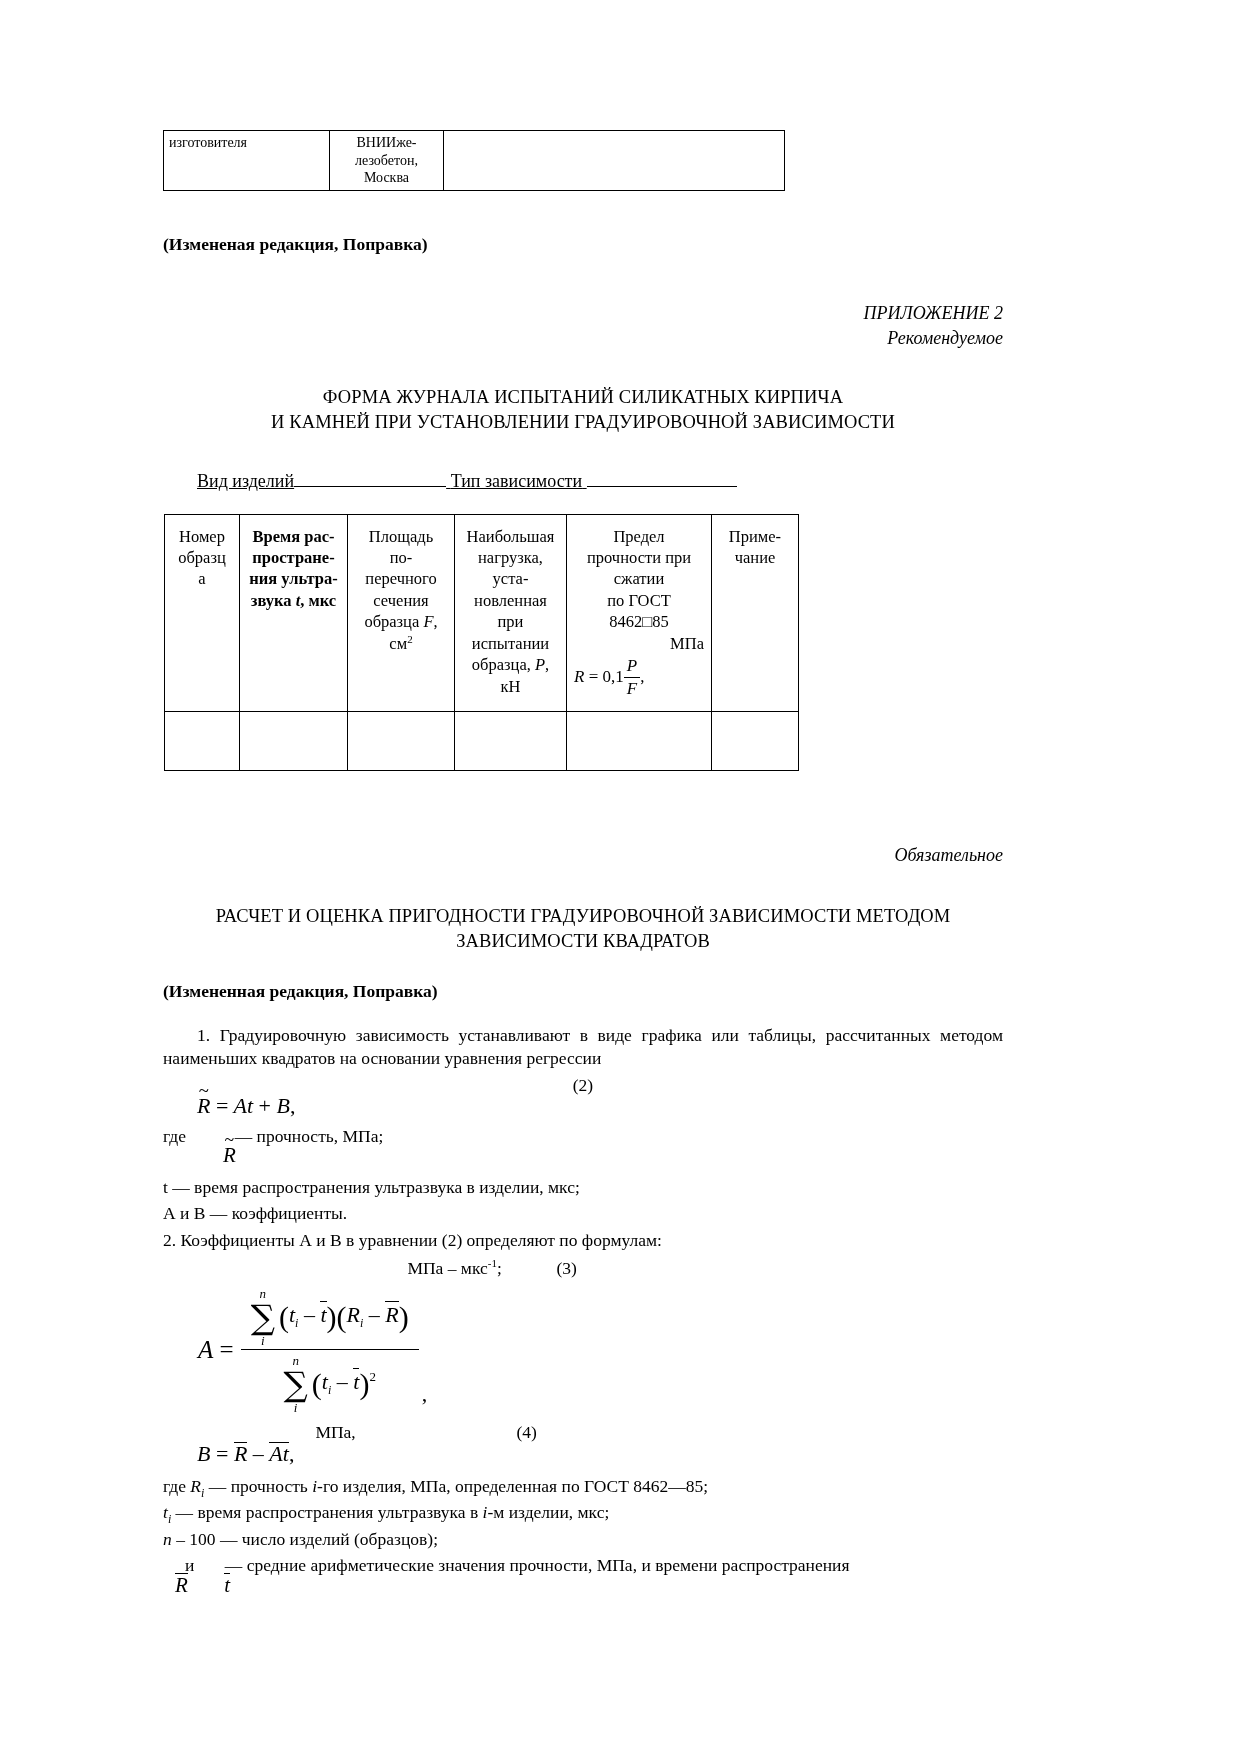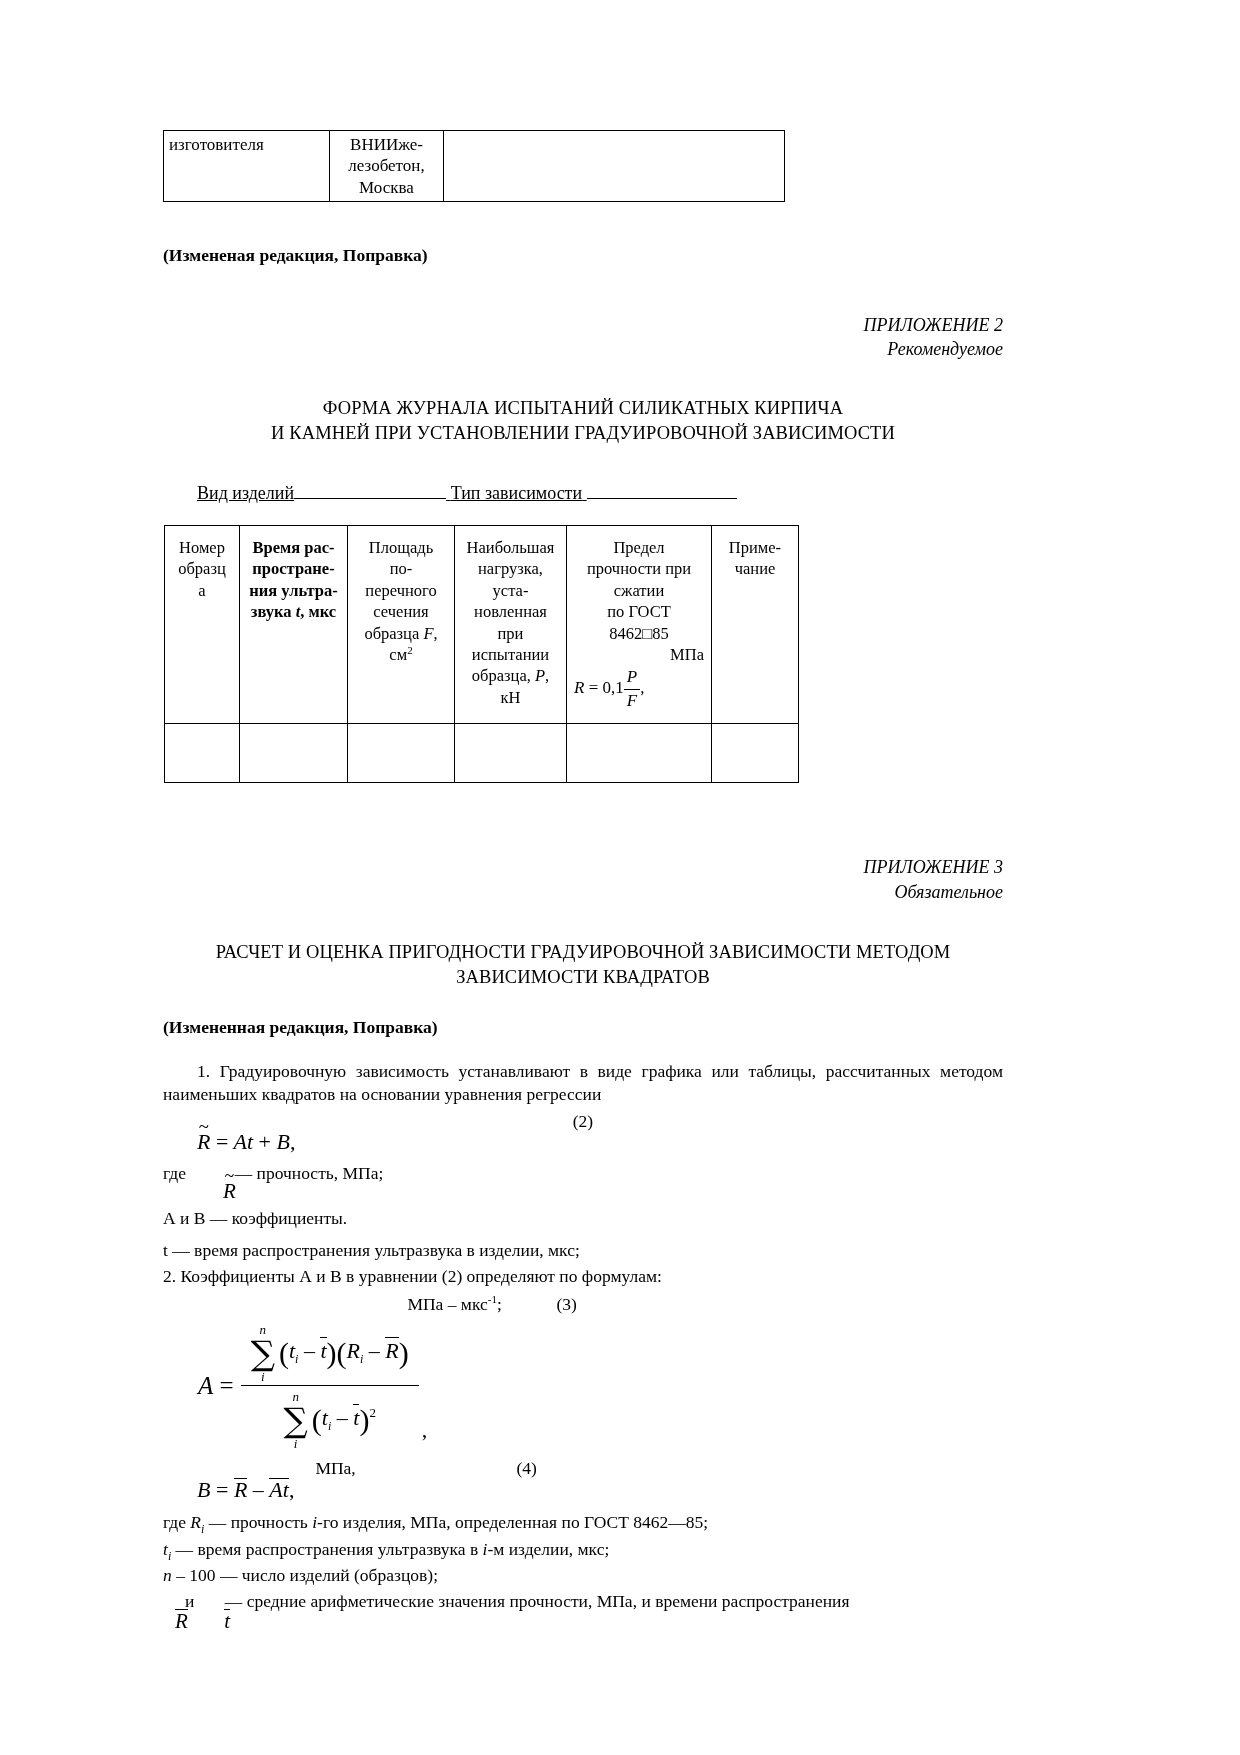--- a/index.html
+++ b/index.html
@@ -38,21 +38,21 @@
 
   
   table.grid {
     border-collapse: collapse;
     table-layout: fixed;
   }
   table.grid td, table.grid th {
     border: 1.6px solid #000;
     padding: 3px 5px;
     font-weight: normal;
-    font-size: 17px;
+    font-size: 14px;
     line-height: 1.26;
     vertical-align: top;
   }
   #top-table { width: 592px; }
   #top-table td.c1 { width: 155px; text-align: left; }
   #top-table td.c2 { width: 103px; text-align: center; }
   #top-table td.c3 { width: 330px; }
 
   .gap-a { height: 42px; }
   .gap-b { height: 46px; }
@@ -224,21 +224,20 @@
           <td class="col4"></td>
           <td class="col5"></td>
           <td class="col6"></td>
         </tr>
       </tbody>
     </table>
 
     <div style="height:72px"></div>
 
     <div class="appendix">
-      <div>ПРИЛОЖЕНИЕ 3</div>
       <div>Обязательное</div>
     </div>
 
     <div style="height:36px"></div>
 
     <div class="doc-title">
       <div>РАСЧЕТ И ОЦЕНКА ПРИГОДНОСТИ ГРАДУИРОВОЧНОЙ ЗАВИСИМОСТИ  МЕТОДОМ</div>
       <div>ЗАВИСИМОСТИ КВАДРАТОВ</div>
     </div>
 
@@ -259,22 +258,22 @@
 
     <p class="t" style="margin-top:7px">
       <span>где</span>
       <span style="display:inline-block;width:40px"></span>
       <span>— прочность, МПа;</span>
     </p>
     <p class="eqline" style="margin-left:60px;margin-top:-4px;font-size:21px">
       <span class="tilde-R">R</span>
     </p>
 
+    <p class="t" style="margin-top:9px">t — время распространения ультразвука в изделии, мкс;</p>
     <p class="t mt4">А и В — коэффициенты.</p>
-    <p class="t" style="margin-top:9px">t — время распространения ультразвука в изделии, мкс;</p>
     <p class="t mt4">2. Коэффициенты А и В в уравнении (2) определяют по формулам:</p>
 
     <p class="t" style="margin-top:6px">
       <span style="display:inline-block;width:240px"></span>
       <span>МПа – мкс</span><sup class="sm">-1</sup><span>;</span>
       <span style="display:inline-block;width:46px"></span>
       <span class="eqnum">(3)</span>
     </p>
 
     <div style="margin-left:34px;margin-top:6px">

